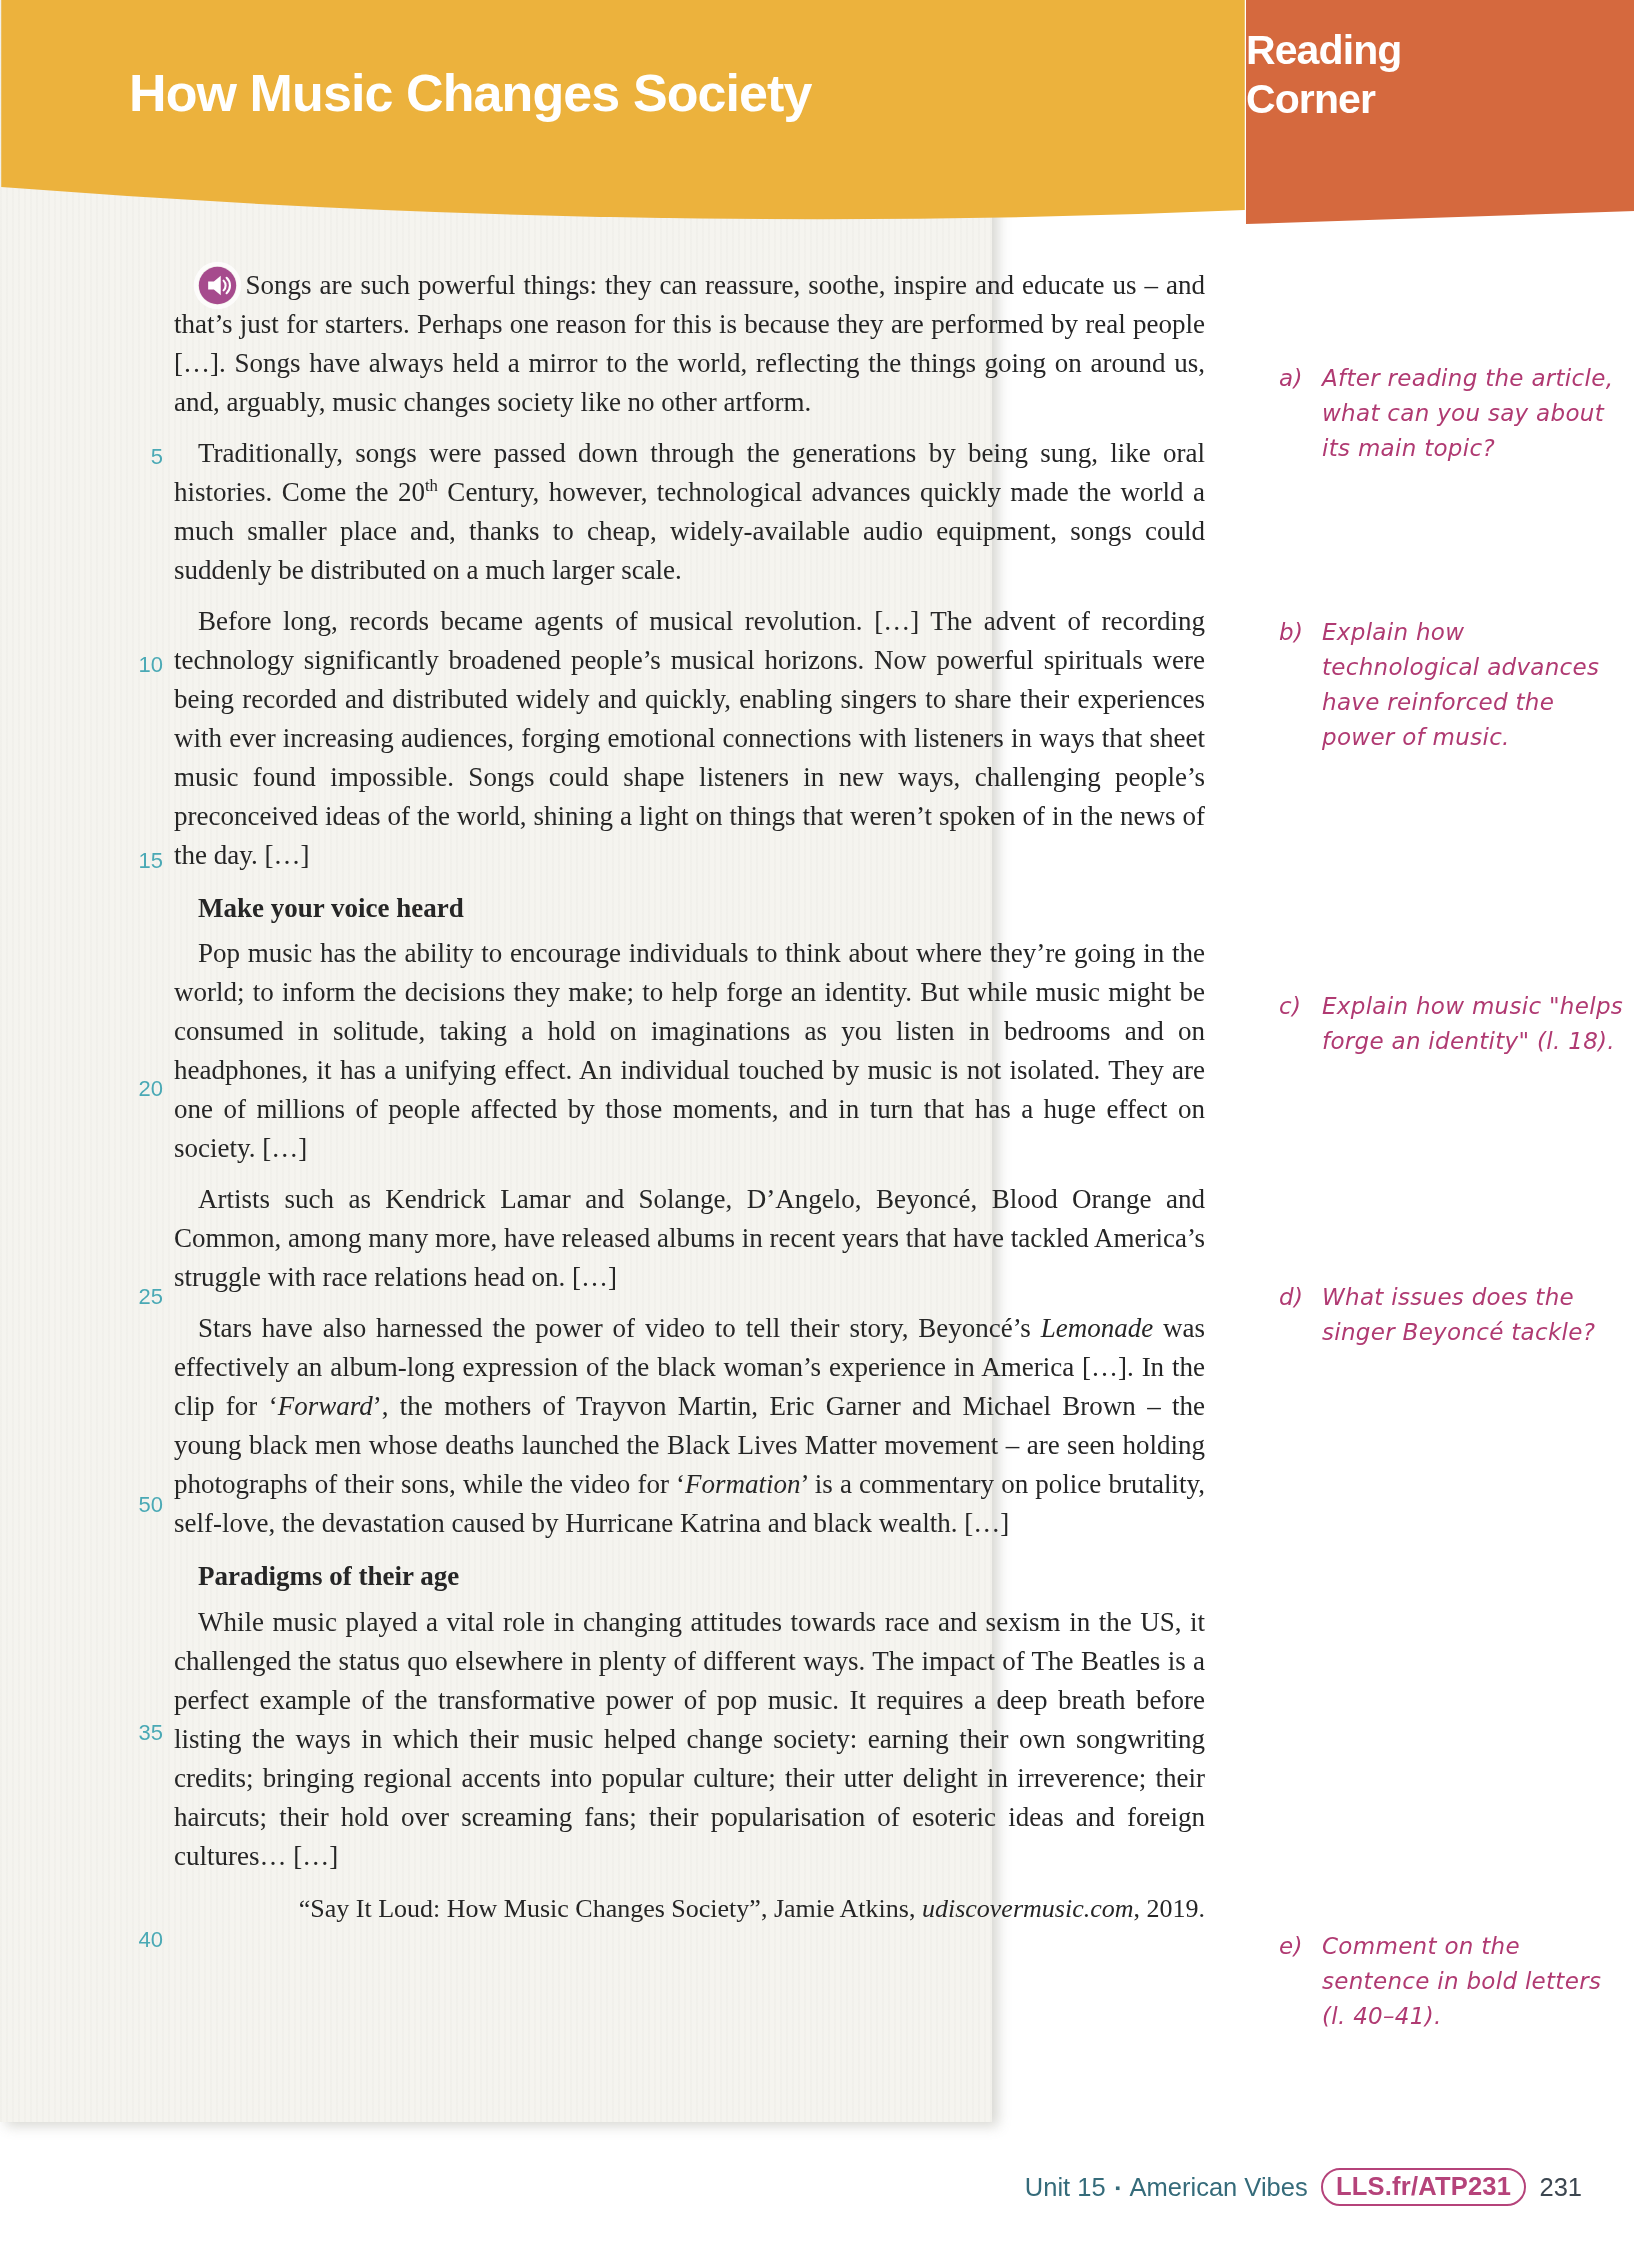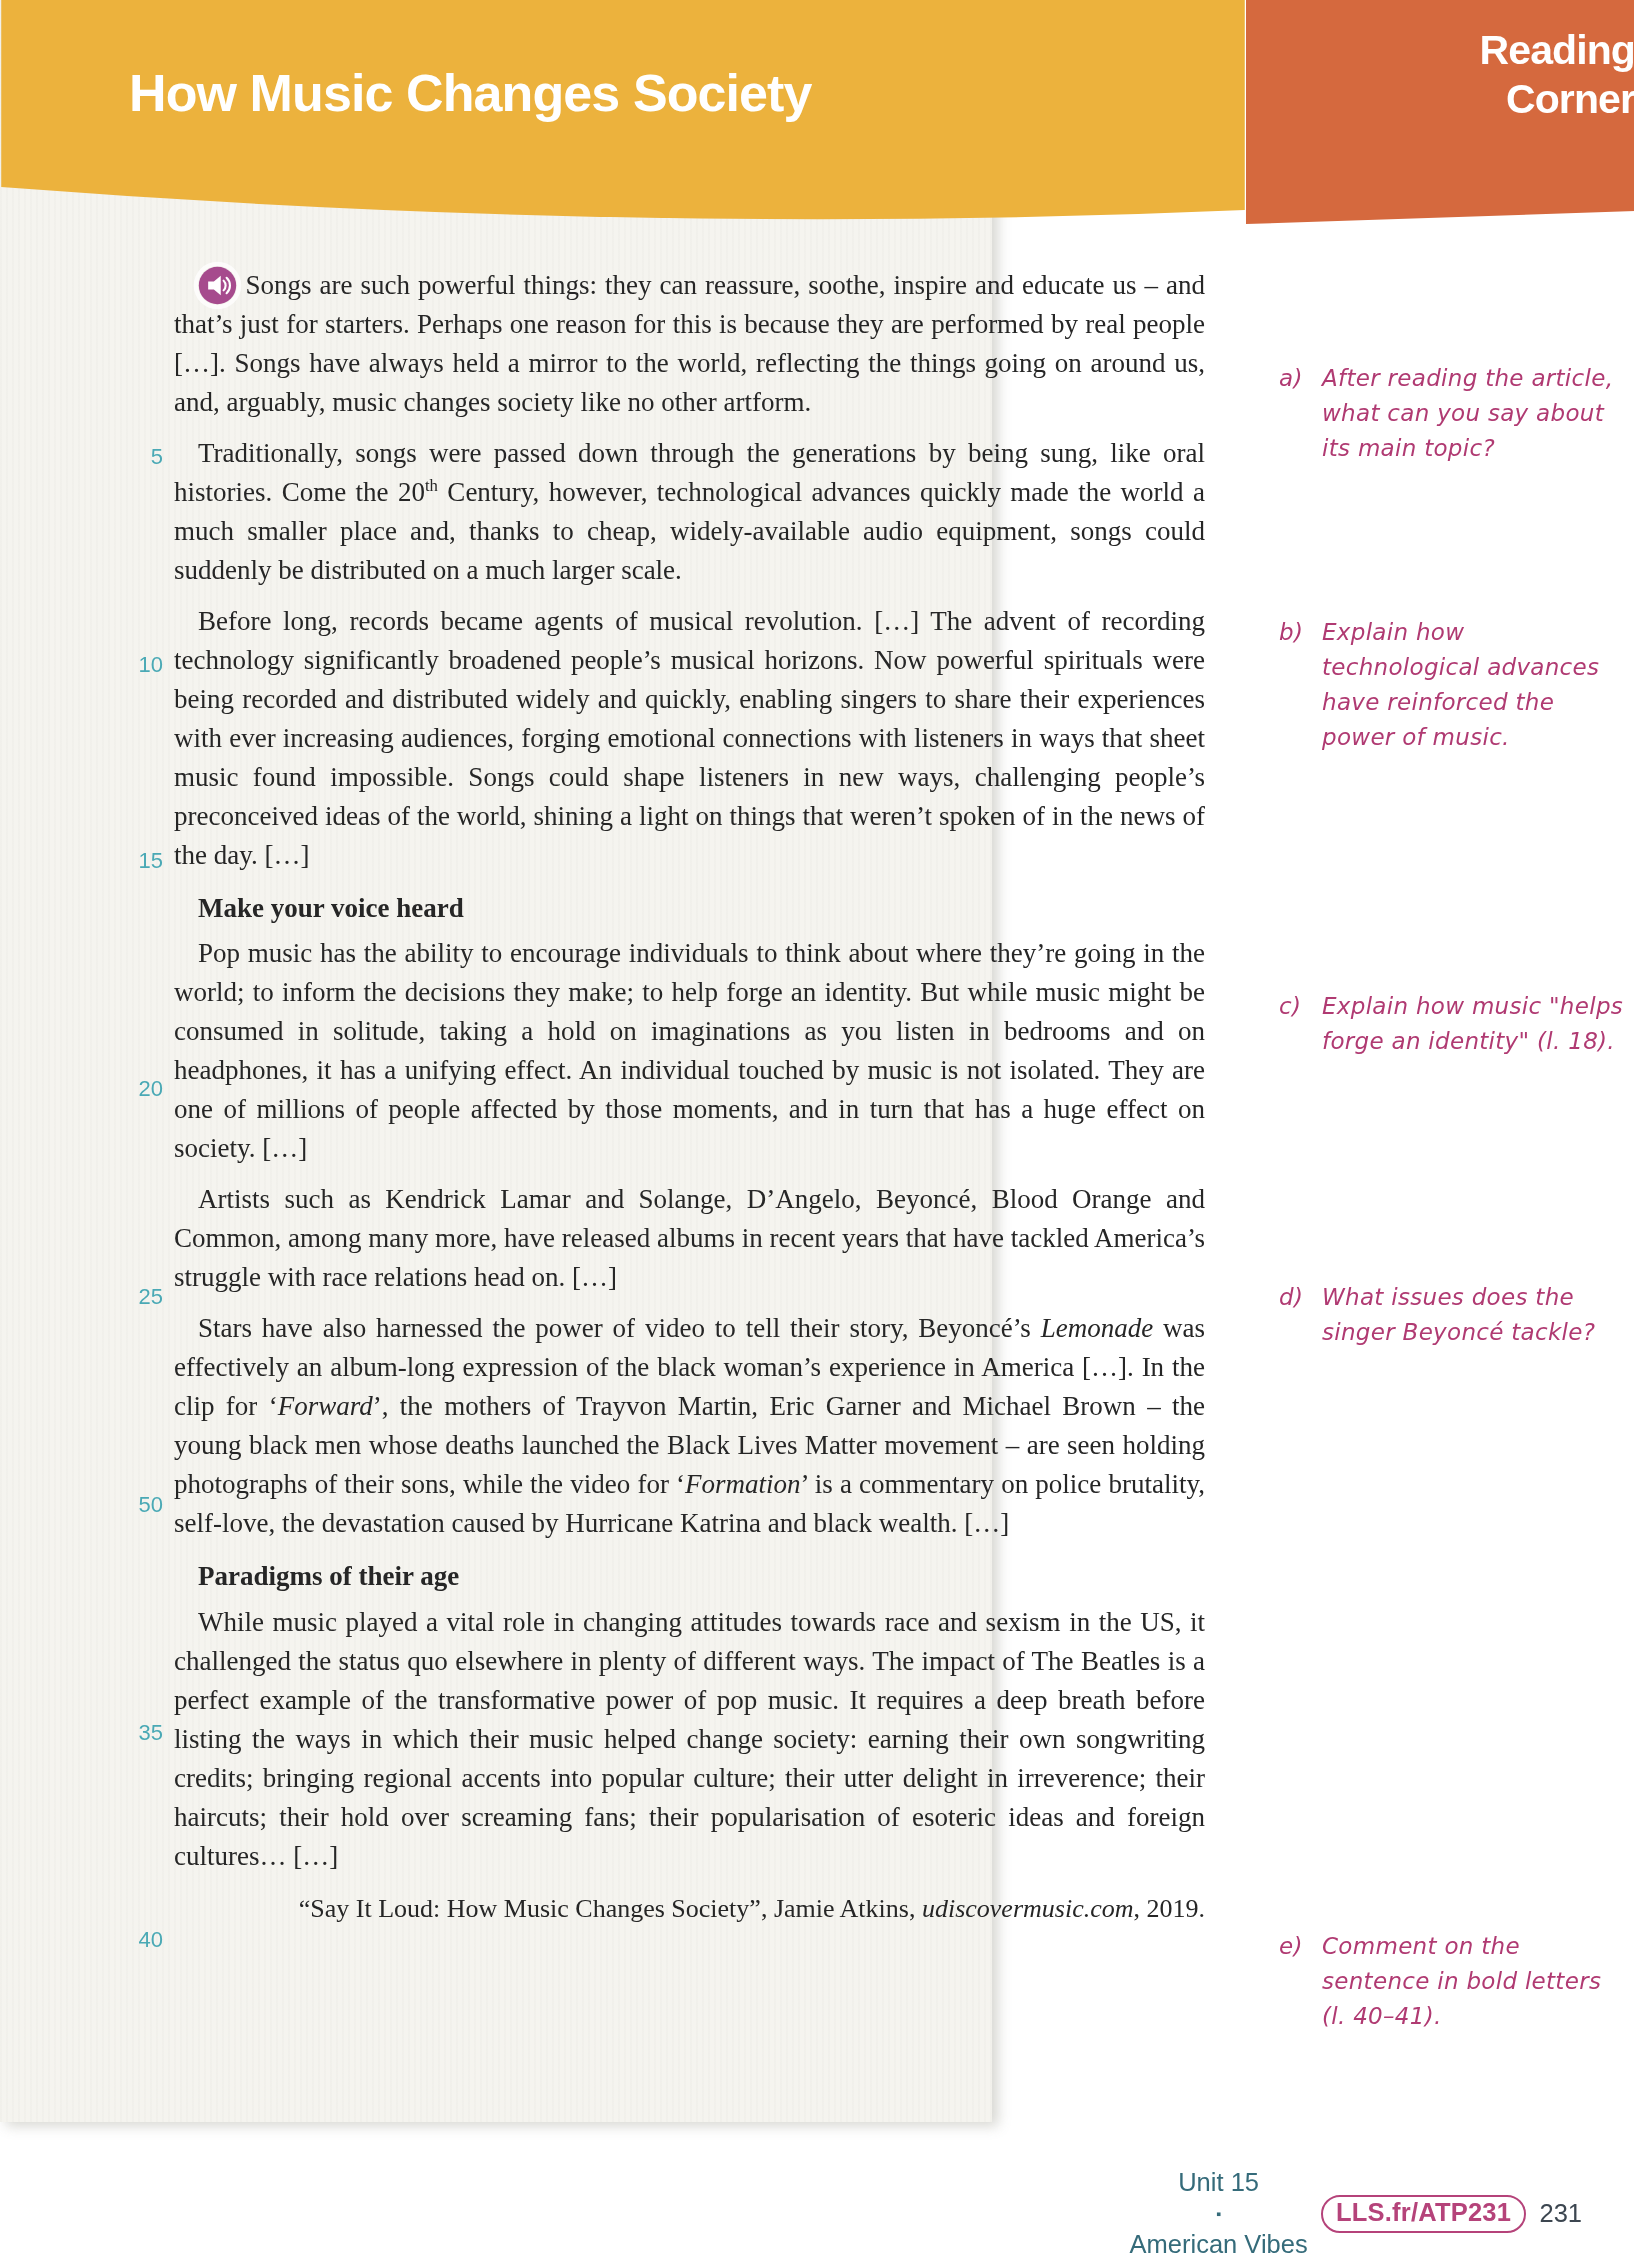--- a/index.html
+++ b/index.html
@@ -25,21 +25,21 @@
   .header-svg{position:absolute;left:0;top:0;display:block;}
   .page-title{
     position:absolute;left:129px;top:63px;margin:0;
     font-family:"Liberation Sans",sans-serif;font-weight:bold;font-size:52px;
     color:#fff;letter-spacing:-0.9px;white-space:nowrap;
   }
   .badge{
     position:absolute;left:1246px;top:0;width:389px;height:225px;
     background:var(--red);
     clip-path:polygon(0 0,100% 0,100% 211px,0 224px);
-    display:flex;flex-direction:column;align-items:flex-end;padding-top:25.5px;
+    display:flex;flex-direction:column;align-items:flex-start;padding-top:25.5px;
   }
   .badge-line{
     font-family:"Liberation Sans",sans-serif;font-weight:bold;font-size:41px;
     color:#fff;line-height:1.2;letter-spacing:-0.9px;
   }
   
   .article{
     position:absolute;left:174px;top:266px;width:1031px;
     font-size:27px;line-height:39px;text-align:justify;
   }
@@ -65,21 +65,21 @@
     font-size:23px;line-height:35px;color:var(--magenta);letter-spacing:0.3px;
   }
   .qlabel{flex:0 0 43px;}
   .qtext{flex:1;}
   
   .footer{
     position:absolute;top:2168px;left:0;width:1582px;
     display:flex;justify-content:flex-end;align-items:center;gap:13.6px;
     font-family:"Liberation Sans",sans-serif;font-size:25.5px;
   }
-  .unit-text{color:var(--teal-dark);display:flex;align-items:center;gap:9.4px;flex-direction:column;}
+  .unit-text{color:var(--teal-dark);display:flex;align-items:center;gap:9.4px;}
   .unit-bullet{font-size:14.5px;line-height:1;transform:translateY(0.9px);}
   .pill{
     border:2.6px solid var(--magenta2);border-radius:19px;padding:1.7px 12.8px 3.4px;
     color:var(--magenta2);font-weight:bold;letter-spacing:0.2px;
   }
   .pagenum{color:#3c4650;}
 </style>
 </head>
 <body>
 

